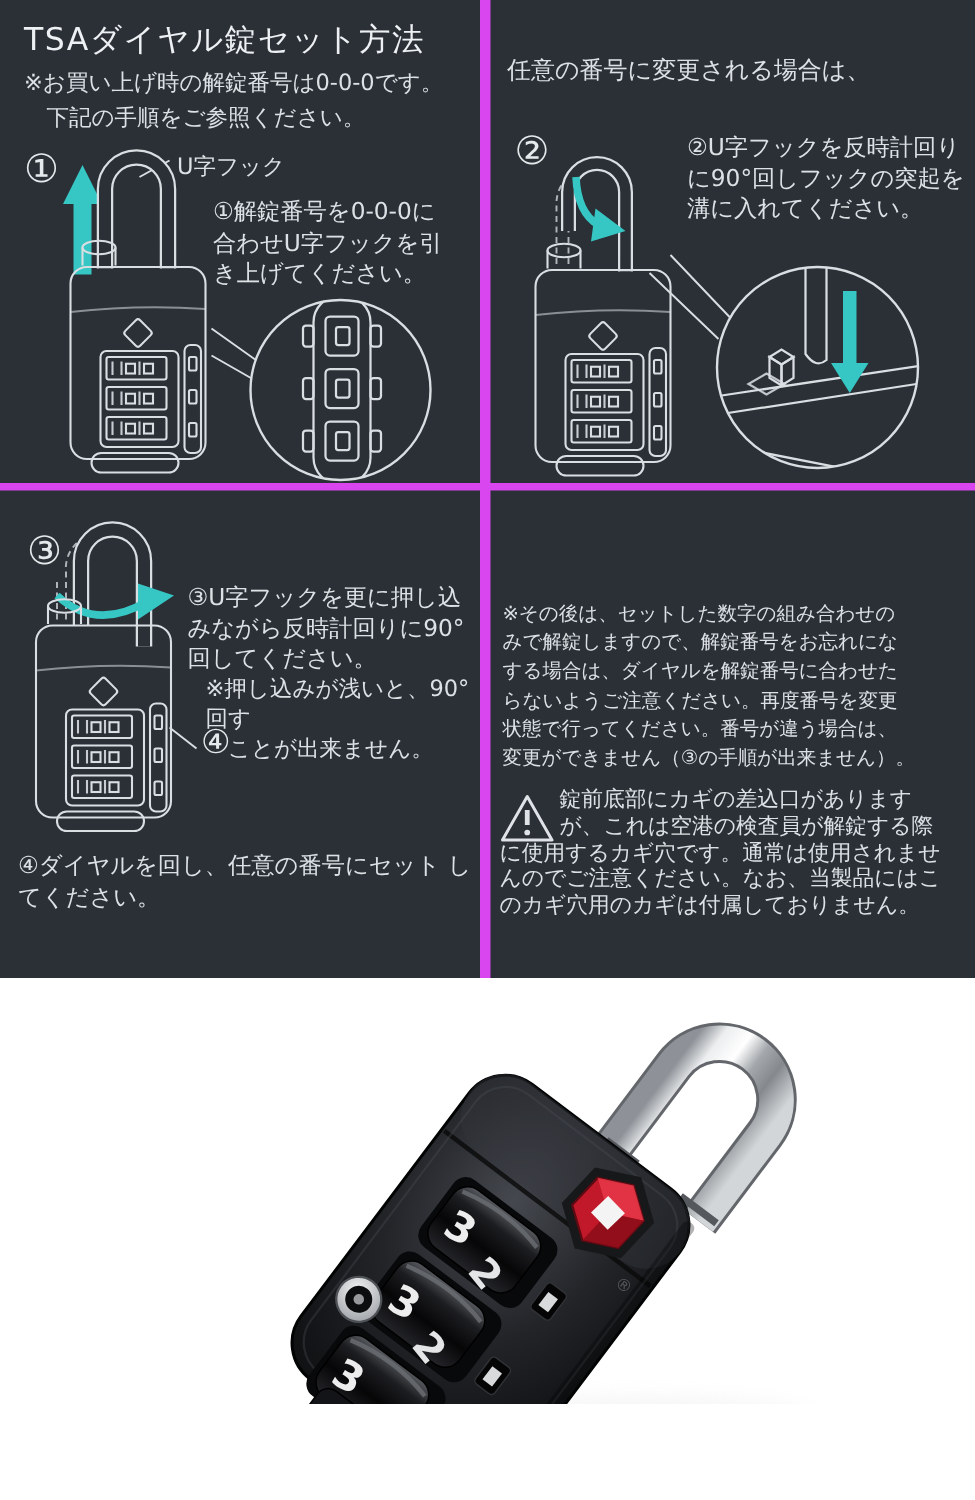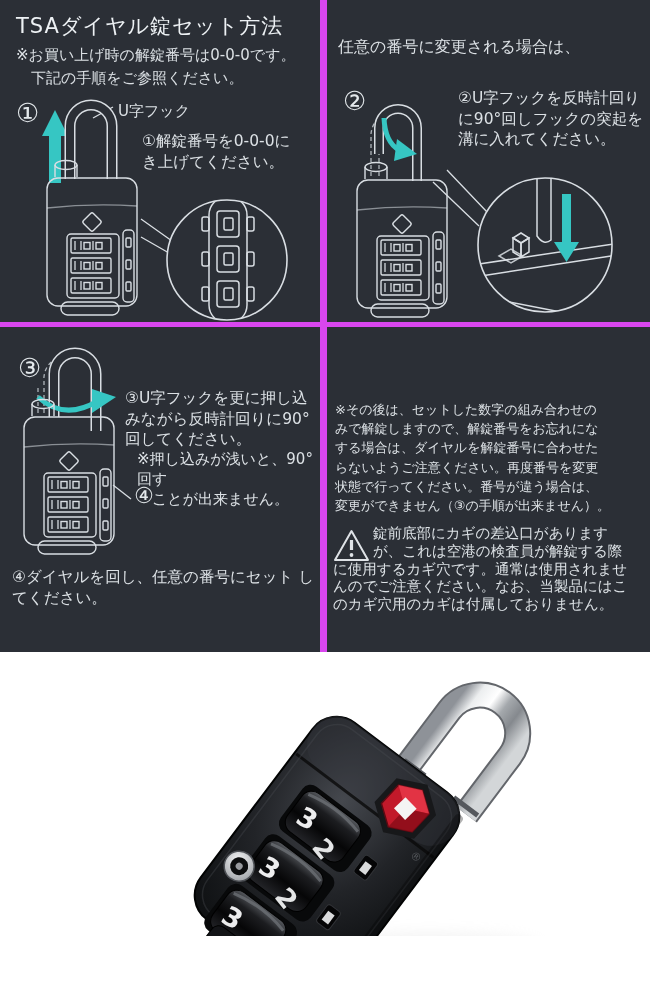--- a/index.html
+++ b/index.html
@@ -69,20 +69,21 @@
   <div class="panel" id="p1">
     <div class="abs title" style="left:16px;top:12px;">TSAダイヤル錠セット方法</div>
     <div class="abs note" style="left:16px;top:44px;">
       <span>※お買い上げ時の解錠番号は0-0-0です。</span>
       <span class="l2">下記の手順をご参照ください。</span>
     </div>
     <div class="abs marker" style="left:16px;top:100px;">①</div>
     <div class="abs hooklabel" style="left:118px;top:102px;">U字フック</div>
     <div class="abs instr" style="left:142px;top:131px;">
       <span>①解錠番号を0-0-0に</span>
+      <span>合わせU字フックを引</span>
       <span>き上げてください。</span>
     </div>
     <svg class="drawing" style="top:95px;" width="320" height="227" viewBox="0 0 320 227">
       <defs>
           <clipPath id="mag1">
             <circle cx="227" cy="165" r="60"></circle>
           </clipPath>
         </defs>
 
       <path d="M113,12 L93,23" stroke="#d9dee3" stroke-width="1.3" fill="none"></path>

